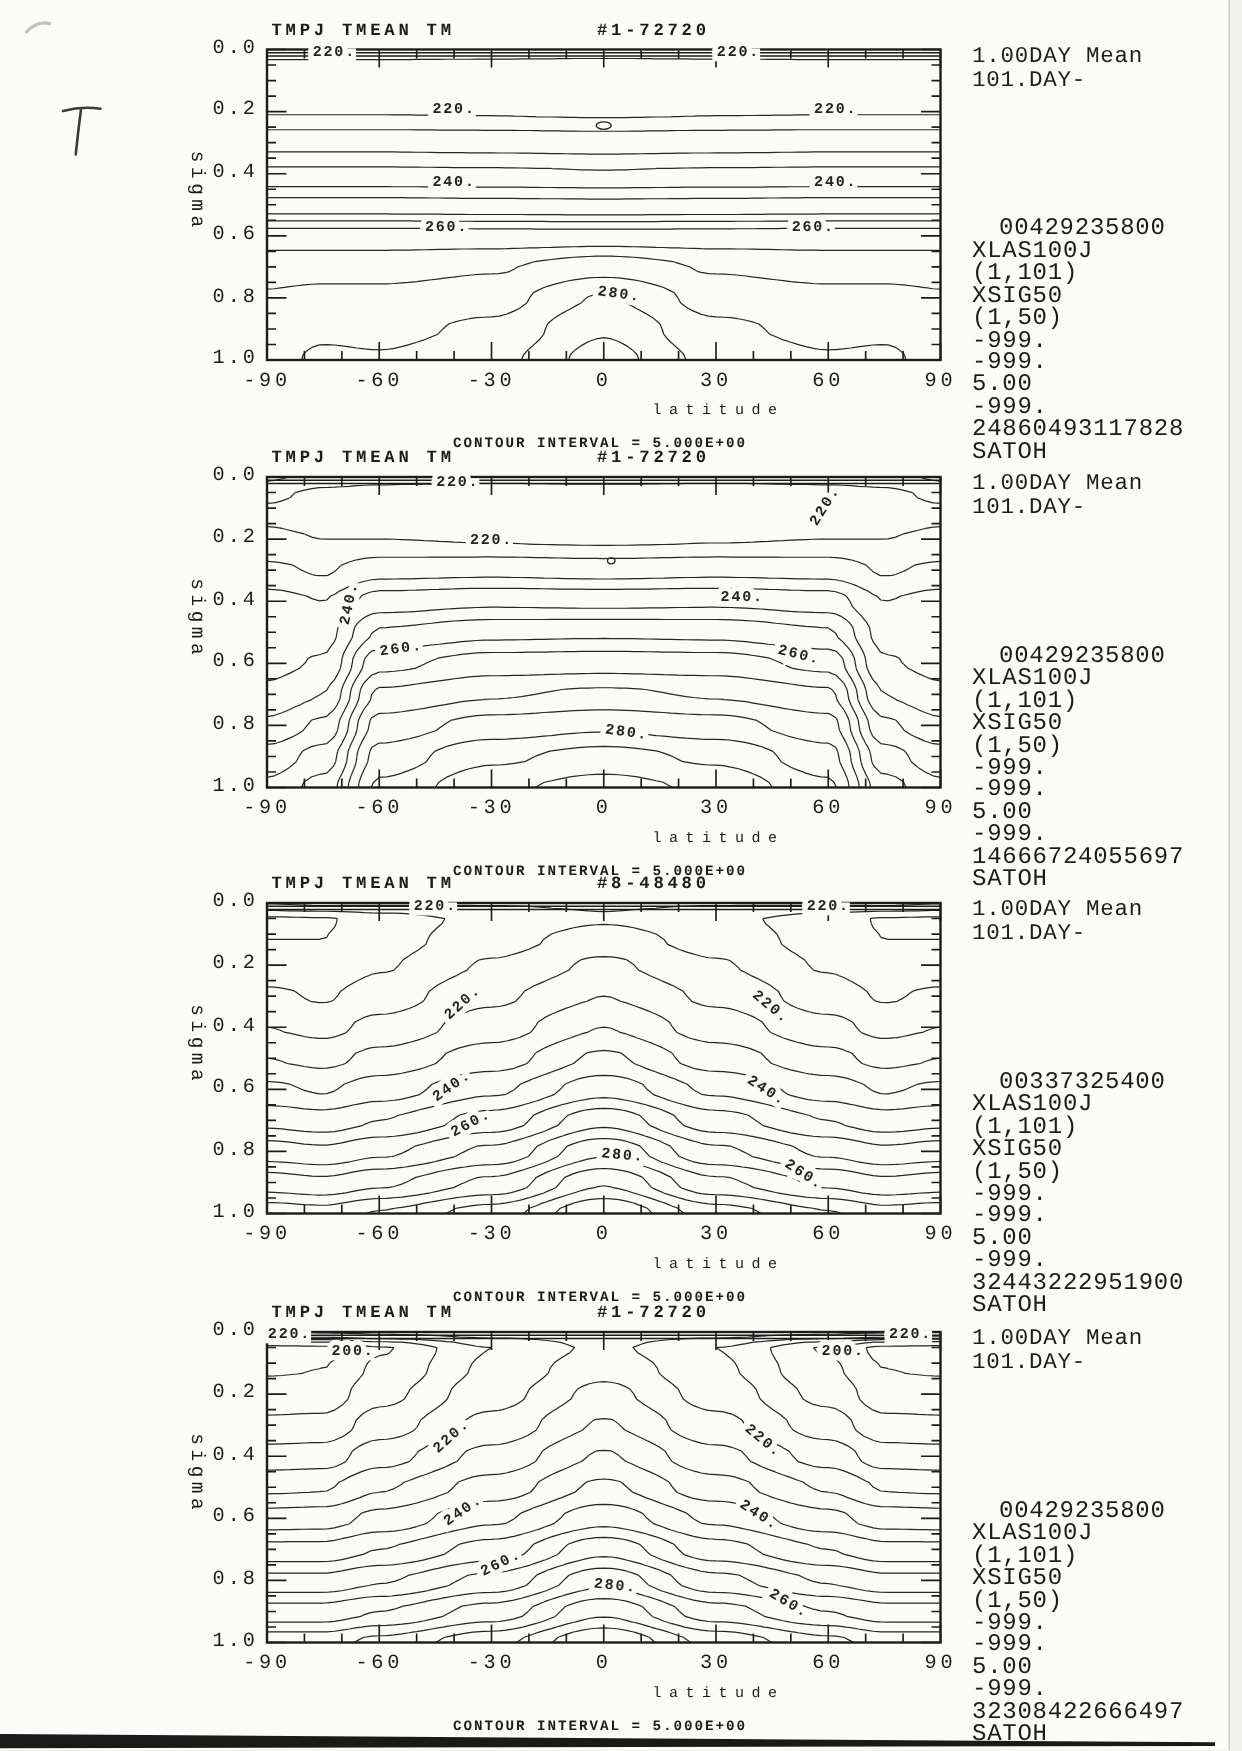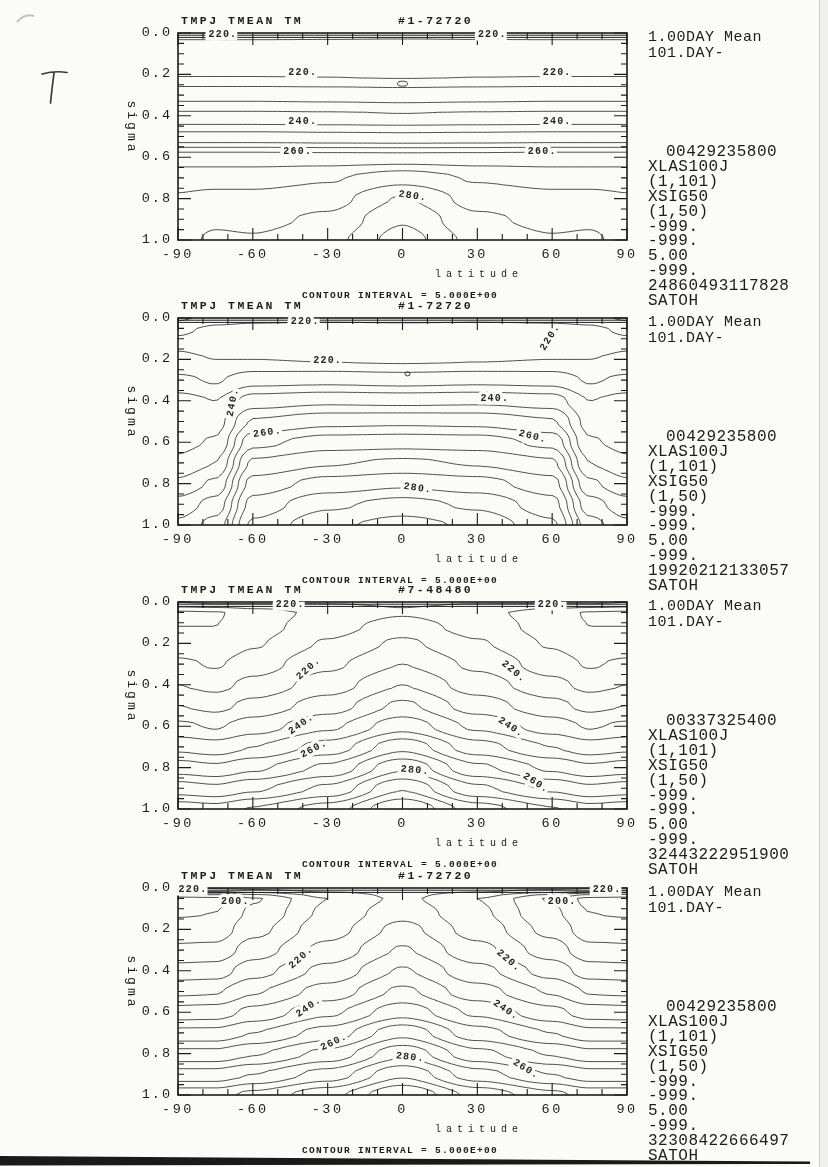--- a/index.html
+++ b/index.html
@@ -145,25 +145,25 @@
       <div class="abs side-block" style="left:648px;top:430px">
         <div class="abs " style="position:static">00429235800</div>
         <div class="abs " style="position:static">XLAS100J</div>
         <div class="abs " style="position:static">(1,101)</div>
         <div class="abs " style="position:static">XSIG50</div>
         <div class="abs " style="position:static">(1,50)</div>
         <div class="abs " style="position:static">-999.</div>
         <div class="abs " style="position:static">-999.</div>
         <div class="abs " style="position:static">5.00</div>
         <div class="abs " style="position:static">-999.</div>
-        <div class="abs " style="position:static">19920212133057</div>
+        <div class="abs " style="position:static">14666724055697</div>
         <div class="abs " style="position:static">SATOH</div>
       </div>
       <div class="abs t-title" style="left:181px;top:583px">TMPJ TMEAN TM</div>
-      <div class="abs t-title" style="left:398px;top:583px">#7-48480</div>
+      <div class="abs t-title" style="left:398px;top:583px">#8-48480</div>
       <div class="abs t-ynum" style="left:136px;top:594px">0.0</div>
       <div class="abs t-ynum" style="left:136px;top:635.4px">0.2</div>
       <div class="abs t-ynum" style="left:136px;top:676.8px">0.4</div>
       <div class="abs t-ynum" style="left:136px;top:718.2px">0.6</div>
       <div class="abs t-ynum" style="left:136px;top:759.6px">0.8</div>
       <div class="abs t-ynum" style="left:136px;top:801px">1.0</div>
       <div class="abs t-xnum" style="left:178px;top:816px">-90</div>
       <div class="abs t-xnum" style="left:252.83333333333331px;top:816px">-60</div>
       <div class="abs t-xnum" style="left:327.66666666666663px;top:816px">-30</div>
       <div class="abs t-xnum" style="left:402.5px;top:816px">0</div>

